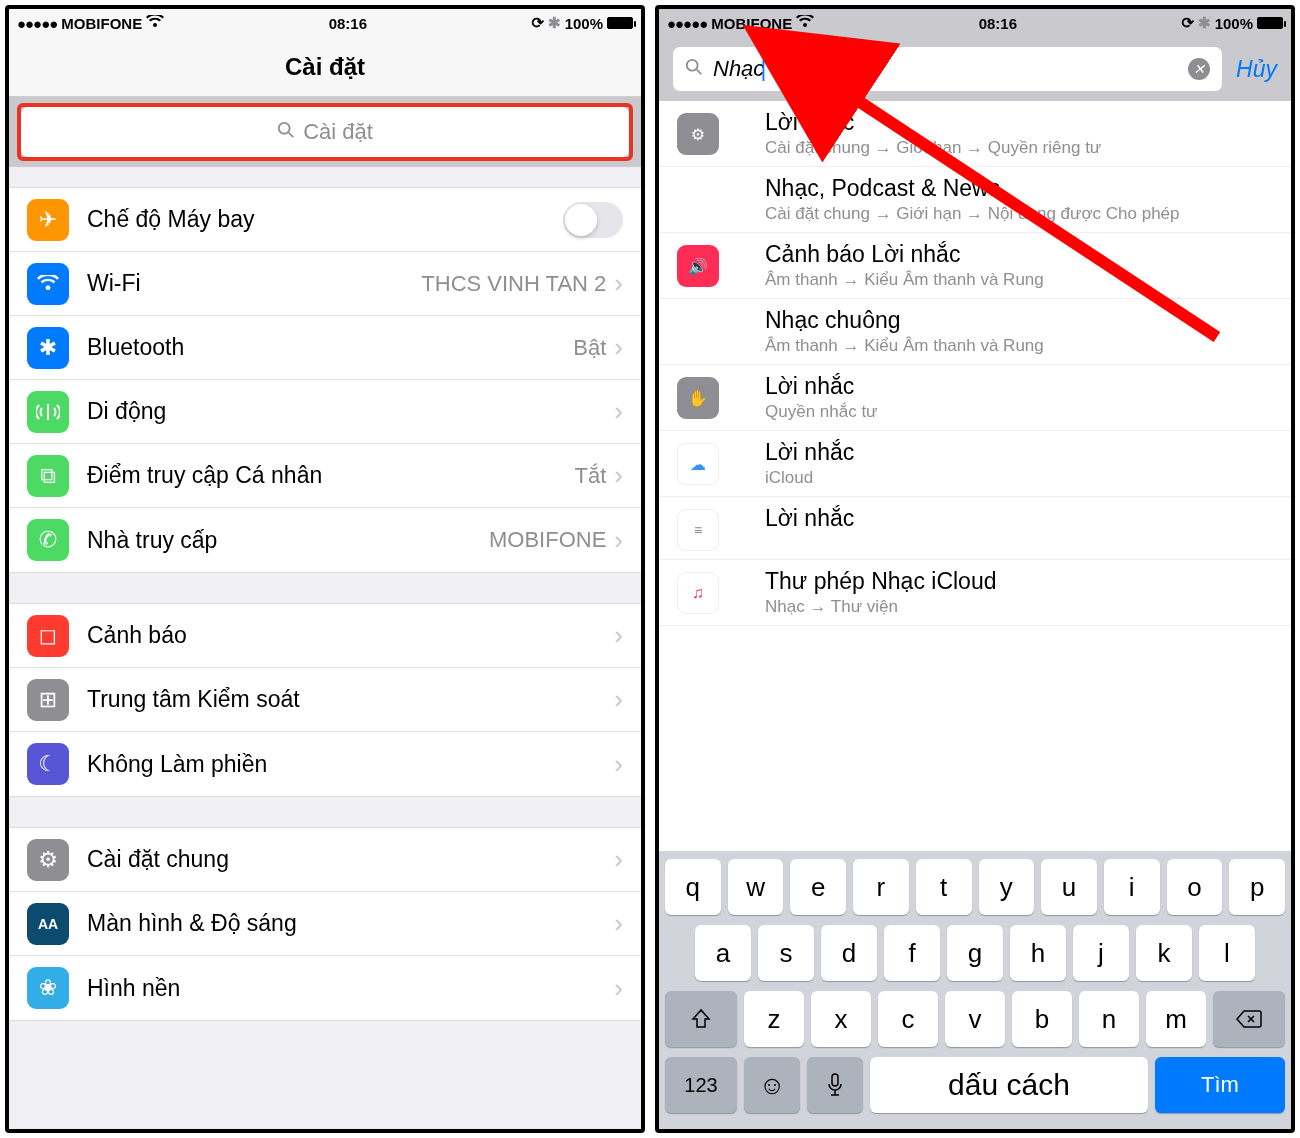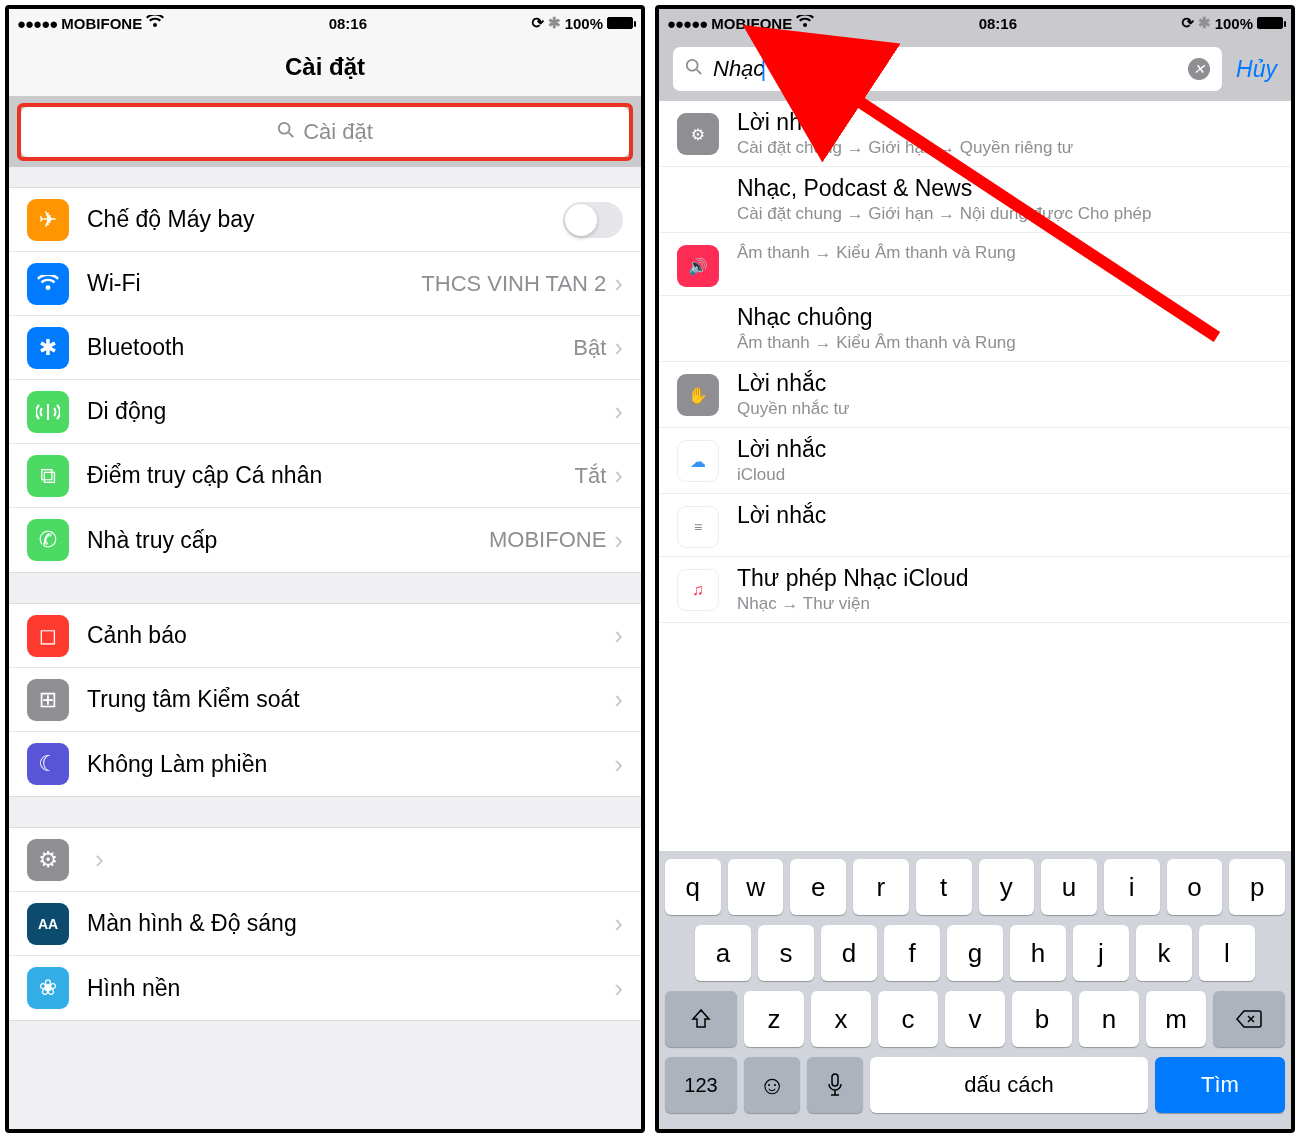--- a/index.html
+++ b/index.html
@@ -29,37 +29,37 @@
   .search-row{background:#C9C9CE;height:64px;display:flex;align-items:center;padding:0 14px;gap:14px;font-style:italic;}
   .search-input{flex:1;background:#fff;border-radius:7px;height:44px;display:flex;align-items:center;padding:0 12px;font-size:22px;color:#000;gap:10px;}
   .search-input .mag{color:#8E8E93;}
   .search-input .txt{flex:1;}
   .search-input .caret{color:#007AFF;font-weight:100;margin-left:-4px;}
   .clear-btn{width:22px;height:22px;border-radius:50%;background:#8E8E93;color:#fff;display:flex;align-items:center;justify-content:center;font-size:14px;}
   .cancel{color:#007AFF;font-size:23px;text-align:right;}
   .results{background:#fff;flex:1;overflow:hidden;}
   .res-row{display:flex;padding:8px 18px;border-bottom:1px solid #eee;align-items:flex-start;min-height:60px;}
   .res-row .icon-box{width:42px;height:42px;border-radius:9px;margin-right:18px;margin-top:4px;flex-shrink:0;display:flex;align-items:center;justify-content:center;color:#fff;}
-  .res-text{flex:1;}
+  .res-text{flex:1;margin-left:28px;}
   .res-title{font-size:23px;color:#000;}
   .res-path{font-size:17px;color:#8E8E93;margin-top:2px;}
   .arrow-overlay{position:absolute;pointer-events:none;top:0;left:0;width:100%;height:100%;}
   
   .keyboard{background:#D1D5DB;padding:8px 6px 6px 6px;}
   .krow{display:flex;gap:7px;margin-bottom:10px;justify-content:center;}
   .key{background:#fff;border-radius:6px;height:56px;flex:1;display:flex;align-items:center;justify-content:center;font-size:26px;box-shadow:0 1px 1px rgba(0,0,0,0.3);}
   .krow.r2 .key{max-width:56px;}
   .krow.r2{padding:0 30px;}
   .key.fn{background:#ACB3BC;flex:0 0 72px;font-size:20px;}
   .key.del{background:#ACB3BC;flex:0 0 72px;}
   .krow.r4{gap:7px;}
   .key.num{flex:0 0 72px;background:#ACB3BC;font-size:20px;}
   .key.emoji{flex:0 0 56px;background:#ACB3BC;}
   .key.mic{flex:0 0 56px;background:#ACB3BC;}
-  .key.space{flex:1;font-size:22px;}
+  .key.space{flex:1;font-size:30px;}
   .key.return{flex:0 0 130px;background:#007AFF;color:#fff;font-size:22px;}
   
   .c-orange{background:#FF9500;} .c-blue{background:#007AFF;} .c-green{background:#4CD964;}
   .c-red{background:#FF3B30;} .c-grey{background:#8E8E93;} .c-purple{background:#5856D6;} .c-bluea{background:#0c4a6e;}
   .c-white{background:#fff;border:1px solid #eee;}
   .c-cyan{background:#32ADE6;} .c-pink{background:#FF2D55;}
 </style>
 </head>
 <body>
 
@@ -160,20 +160,21 @@
     <div class="row">
       <div class="icon-box c-purple">☾</div>
       <div class="label">Không Làm phiền</div>
       <div class="chevron">›</div>
     </div>
   </div>
 
   <div class="group">
     <div class="row">
       <div class="icon-box c-grey">⚙</div>
+      <div class="label">Cài đặt chung</div>
       <div class="chevron">›</div>
     </div>
     <div class="row">
       <div class="icon-box c-bluea" style="font-size:14px;font-weight:bold;">AA</div>
       <div class="label">Màn hình &amp; Độ sáng</div>
       <div class="chevron">›</div>
     </div>
     <div class="row">
       <div class="icon-box c-cyan">❀</div>
       <div class="label">Hình nền</div>
@@ -227,20 +228,21 @@
     <div class="res-row">
       <div class="icon-box" style="visibility:hidden;"></div>
       <div class="res-text">
         <div class="res-title">Nhạc, Podcast &amp; News</div>
         <div class="res-path">Cài đặt chung → Giới hạn → Nội dung được Cho phép</div>
       </div>
     </div>
     <div class="res-row">
       <div class="icon-box c-pink">🔊</div>
       <div class="res-text">
+        <div class="res-title">Cảnh báo Lời nhắc</div>
         <div class="res-path">Âm thanh → Kiểu Âm thanh và Rung</div>
       </div>
     </div>
     <div class="res-row">
       <div class="icon-box" style="visibility:hidden;"></div>
       <div class="res-text">
         <div class="res-title">Nhạc chuông</div>
         <div class="res-path">Âm thanh → Kiểu Âm thanh và Rung</div>
       </div>
     </div>

